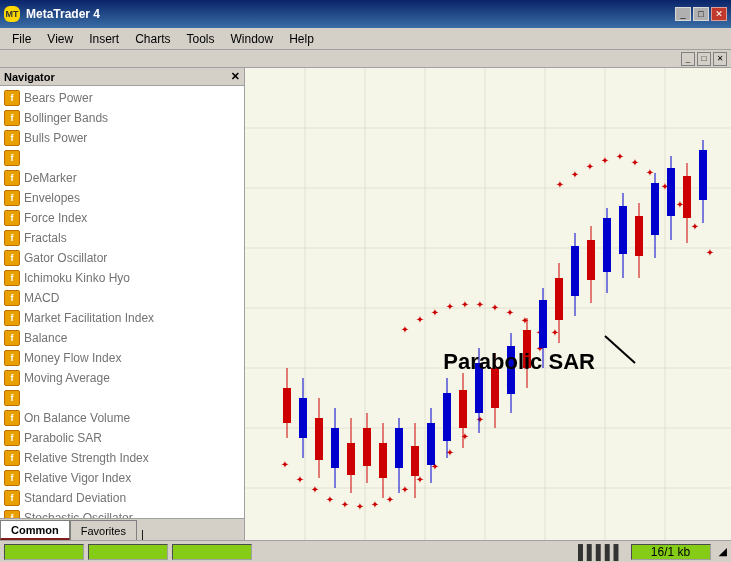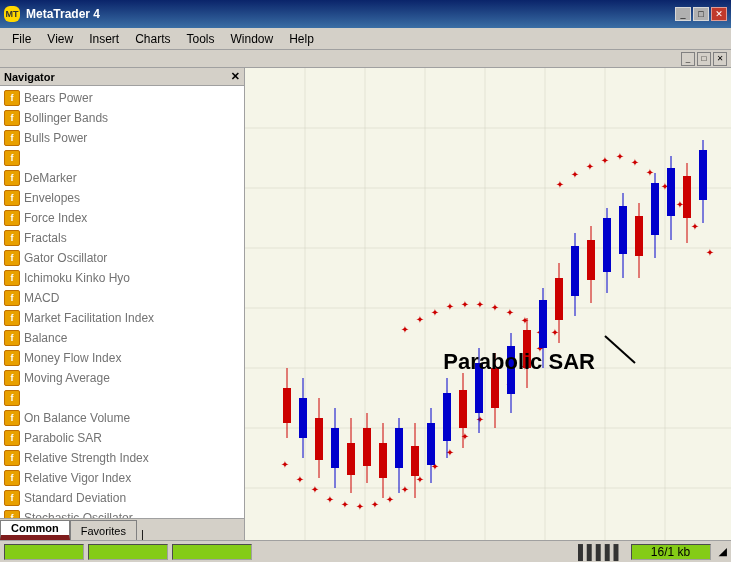--- a/index.html
+++ b/index.html
@@ -182,21 +182,21 @@
       border-bottom: none;
       background: #d4d0c8;
       cursor: pointer;
       font-size: 11px;
       height: 20px;
       display: flex;
       align-items: center;
     }
     .nav-tab.active {
       background: white;
-      border-bottom: 5px solid #7f1d1d;
+      border-bottom: 2px solid #7f1d1d;
       font-weight: bold;
     }
 
     
     .chart-area {
       flex: 1;
       background: #1a1a2e;
       position: relative;
       overflow: hidden;
     }

